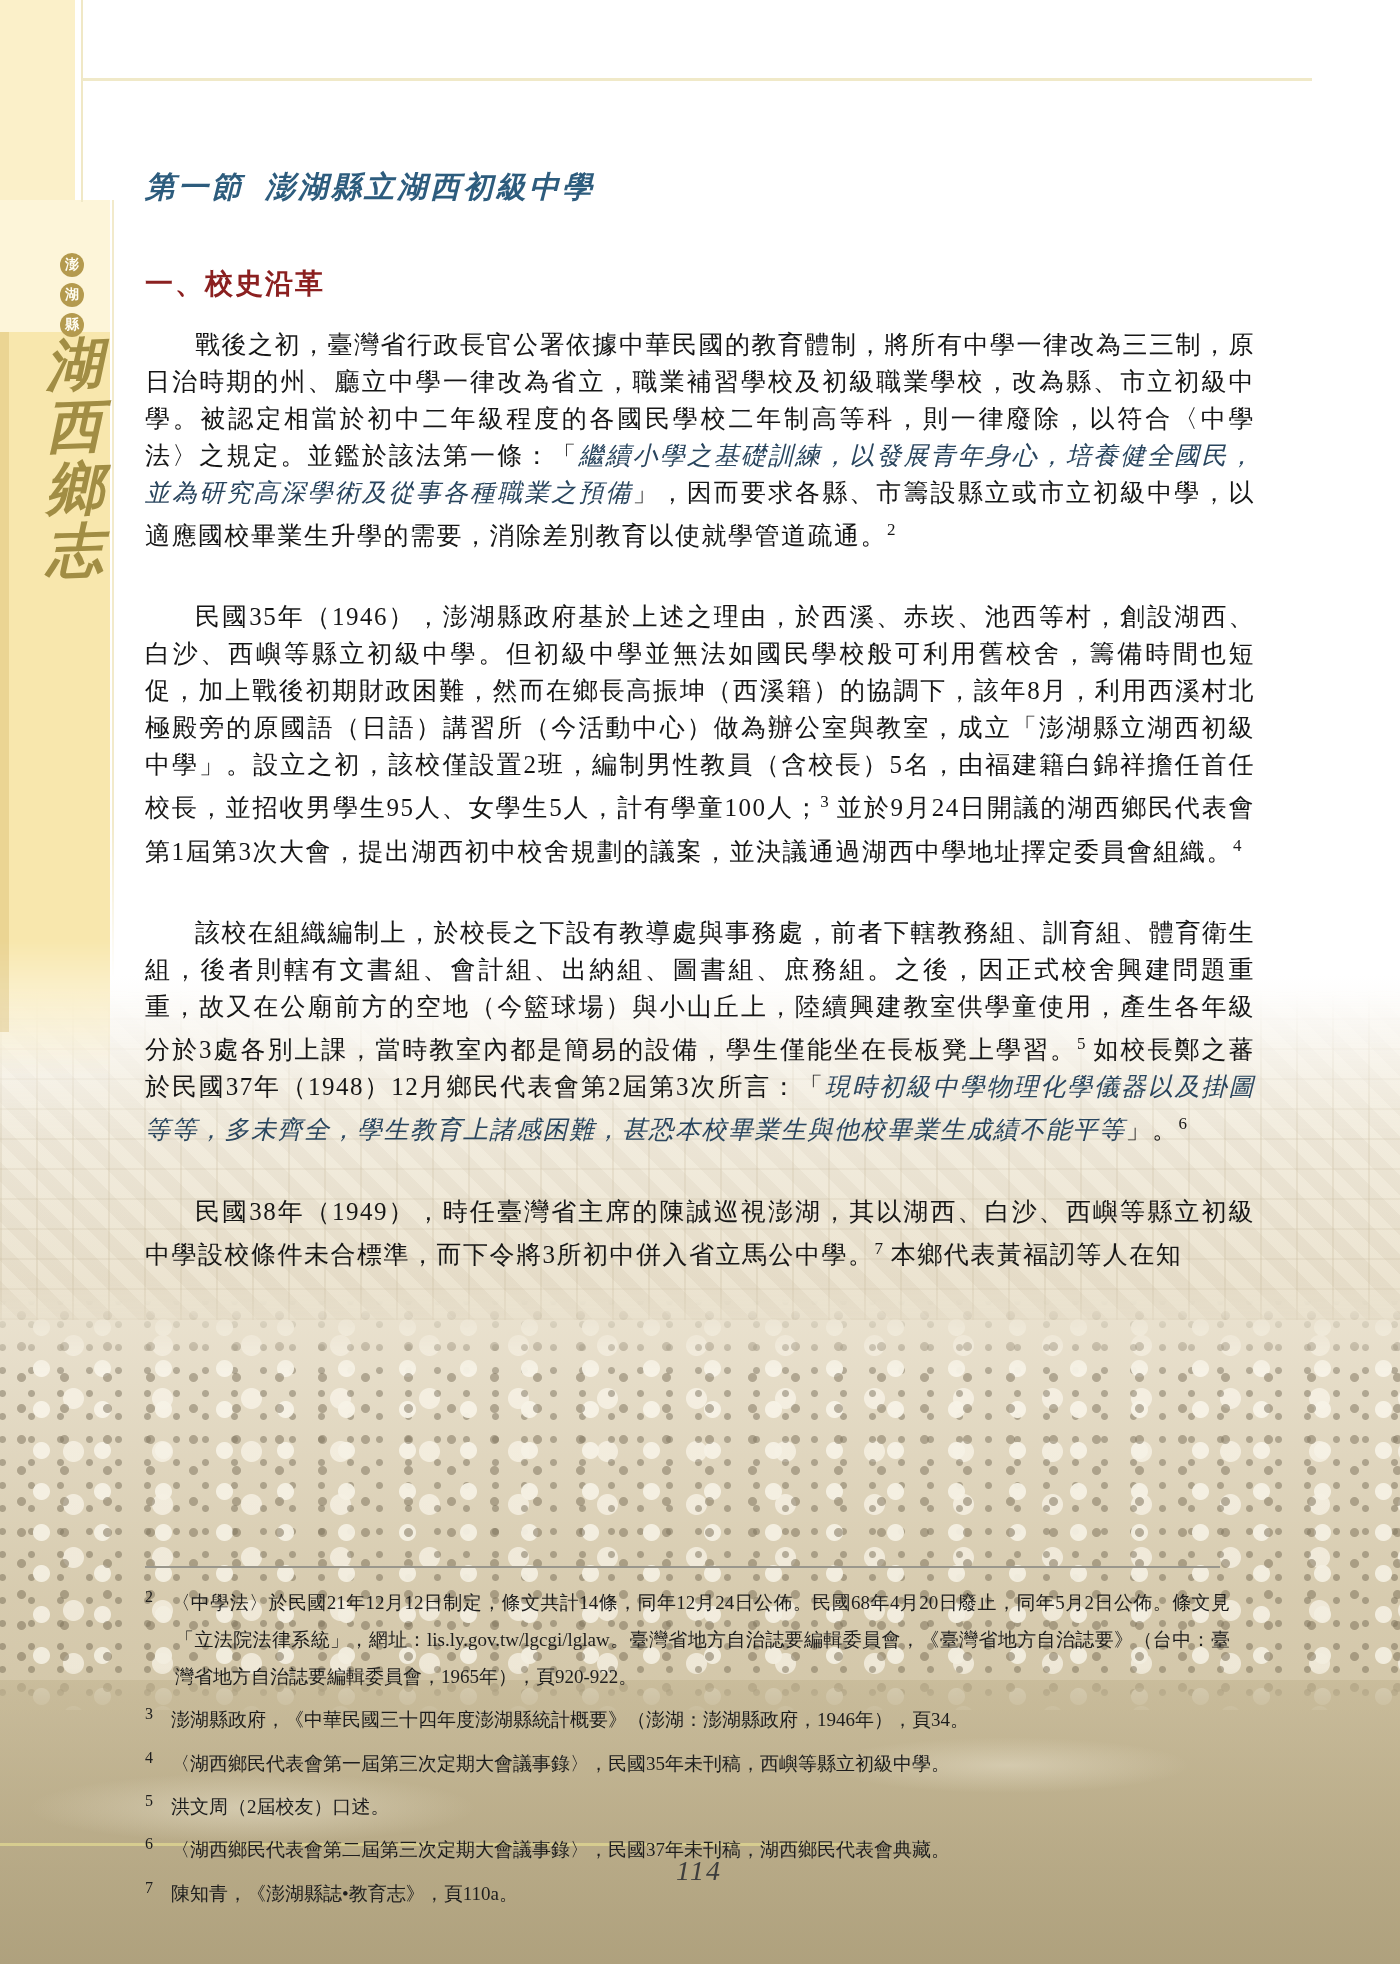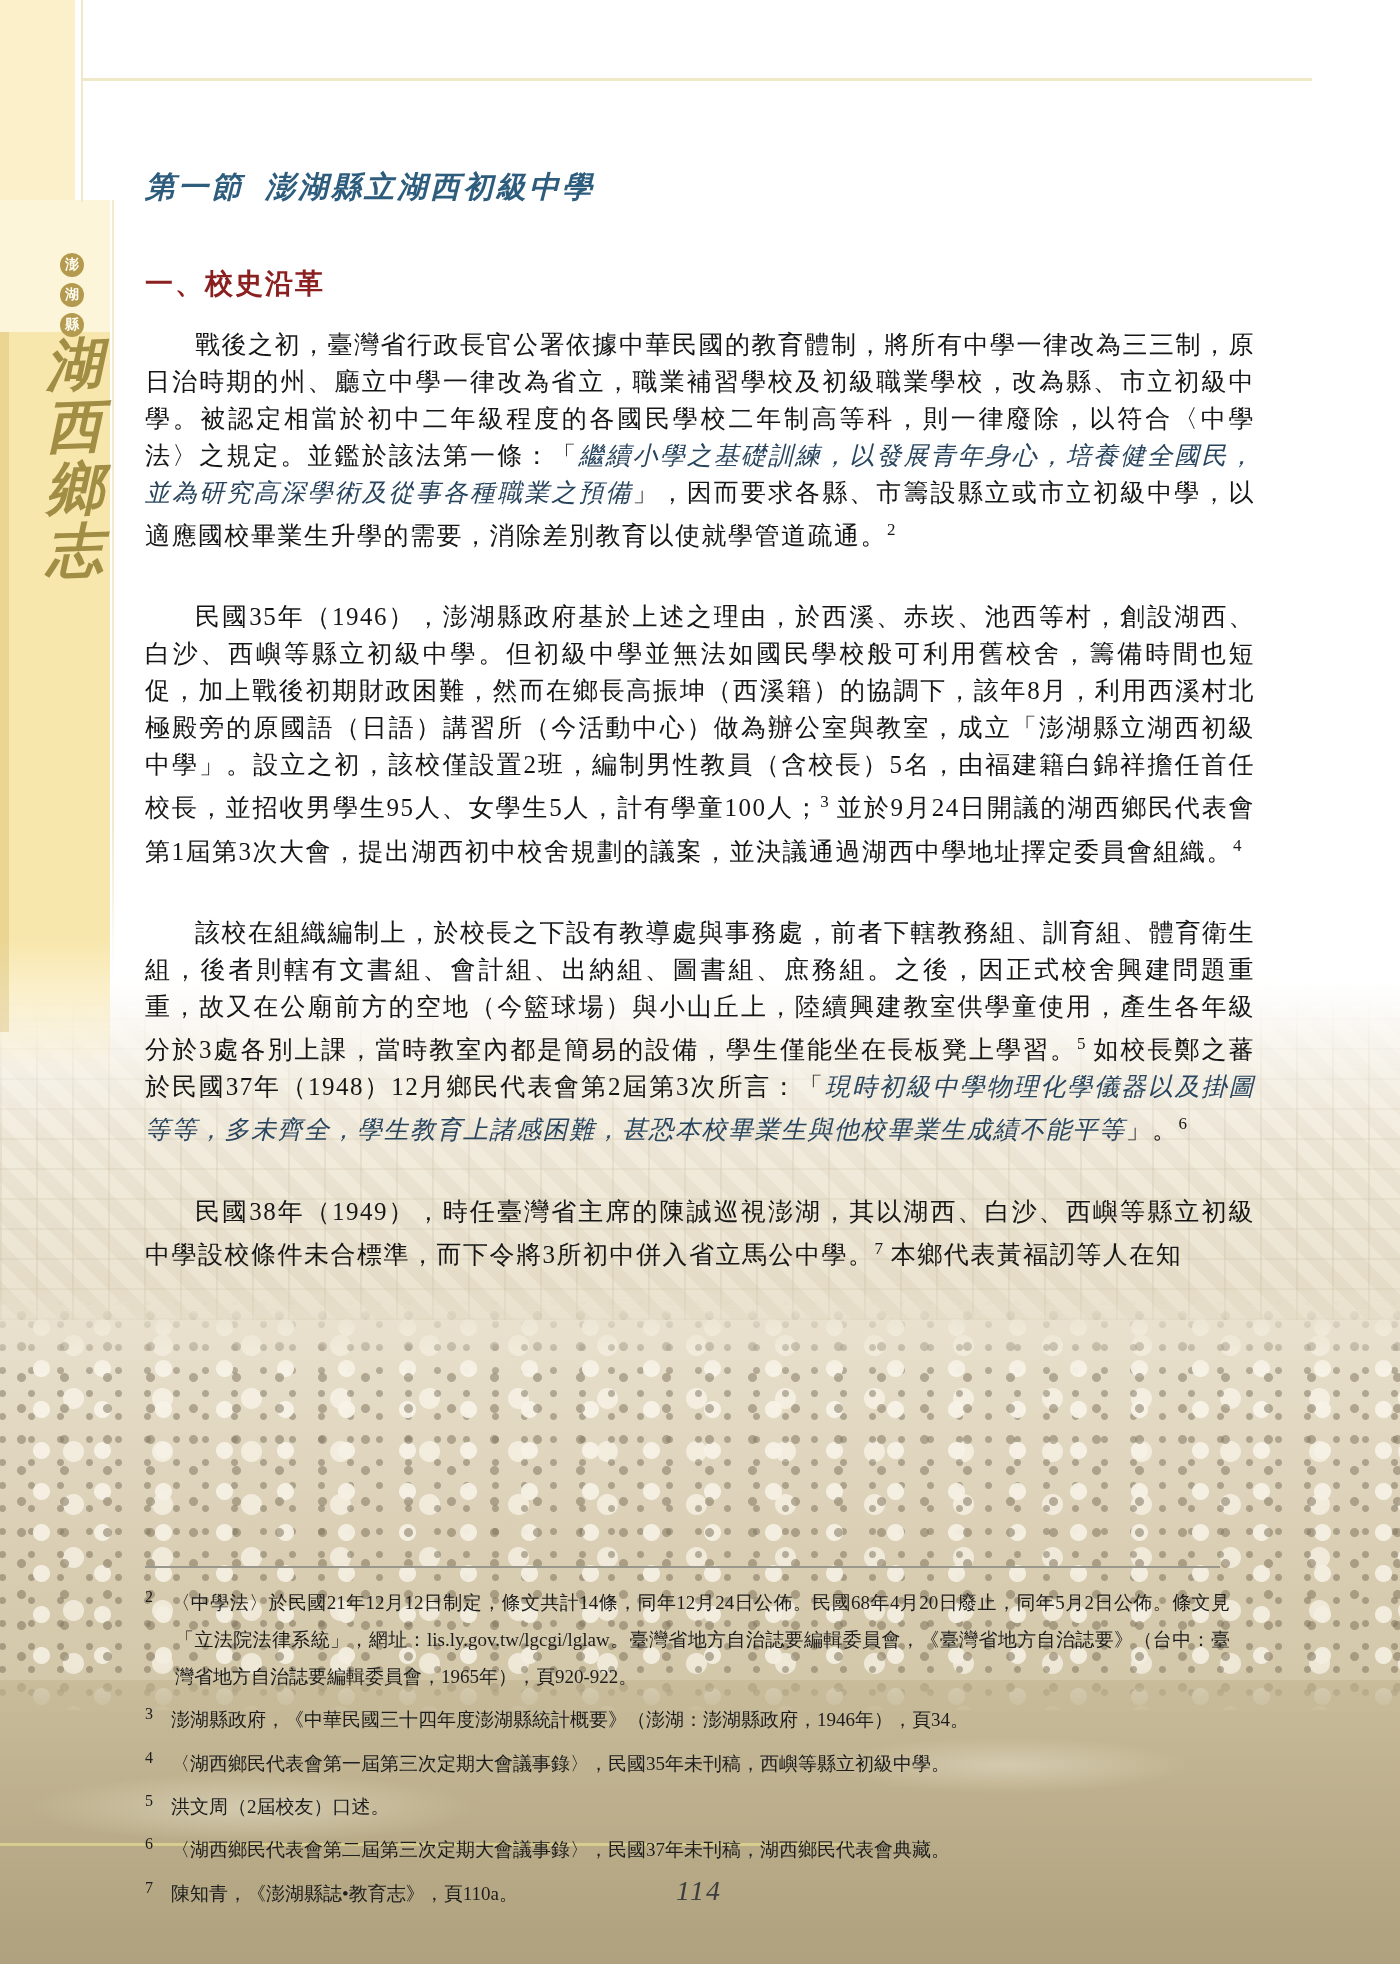--- a/index.html
+++ b/index.html
@@ -71,21 +71,21 @@
   sup.fnref{font-size:17px;letter-spacing:0;}
 
   
   .footnote-sep{position:absolute;left:145px;top:1566px;width:1075px;height:2px;background:#9a978c;z-index:2;}
   .footnotes{position:absolute;left:145px;top:1578px;width:1085px;z-index:2;}
   .footnote{font-size:19px;line-height:37px;color:#1d1d1d;text-align:justify;
     padding-left:30px;text-indent:-30px;}
   .fn-num{display:inline-block;width:26px;text-indent:0;font-size:16px;letter-spacing:0;}
 
   .page-number{position:absolute;left:676px;top:1855px;z-index:2;font-size:28px;font-style:italic;
-    color:#3d3d3d;letter-spacing:2px;margin-top:20px;}
+    color:#3d3d3d;letter-spacing:2px;}
 </style>
 </head>
 <body>
 
 <div id="page">
 
   <div class="photo-bg">
     <div class="photo-base"></div>
     <div class="photo-buildings"></div>
     <div class="photo-crowd"></div>

